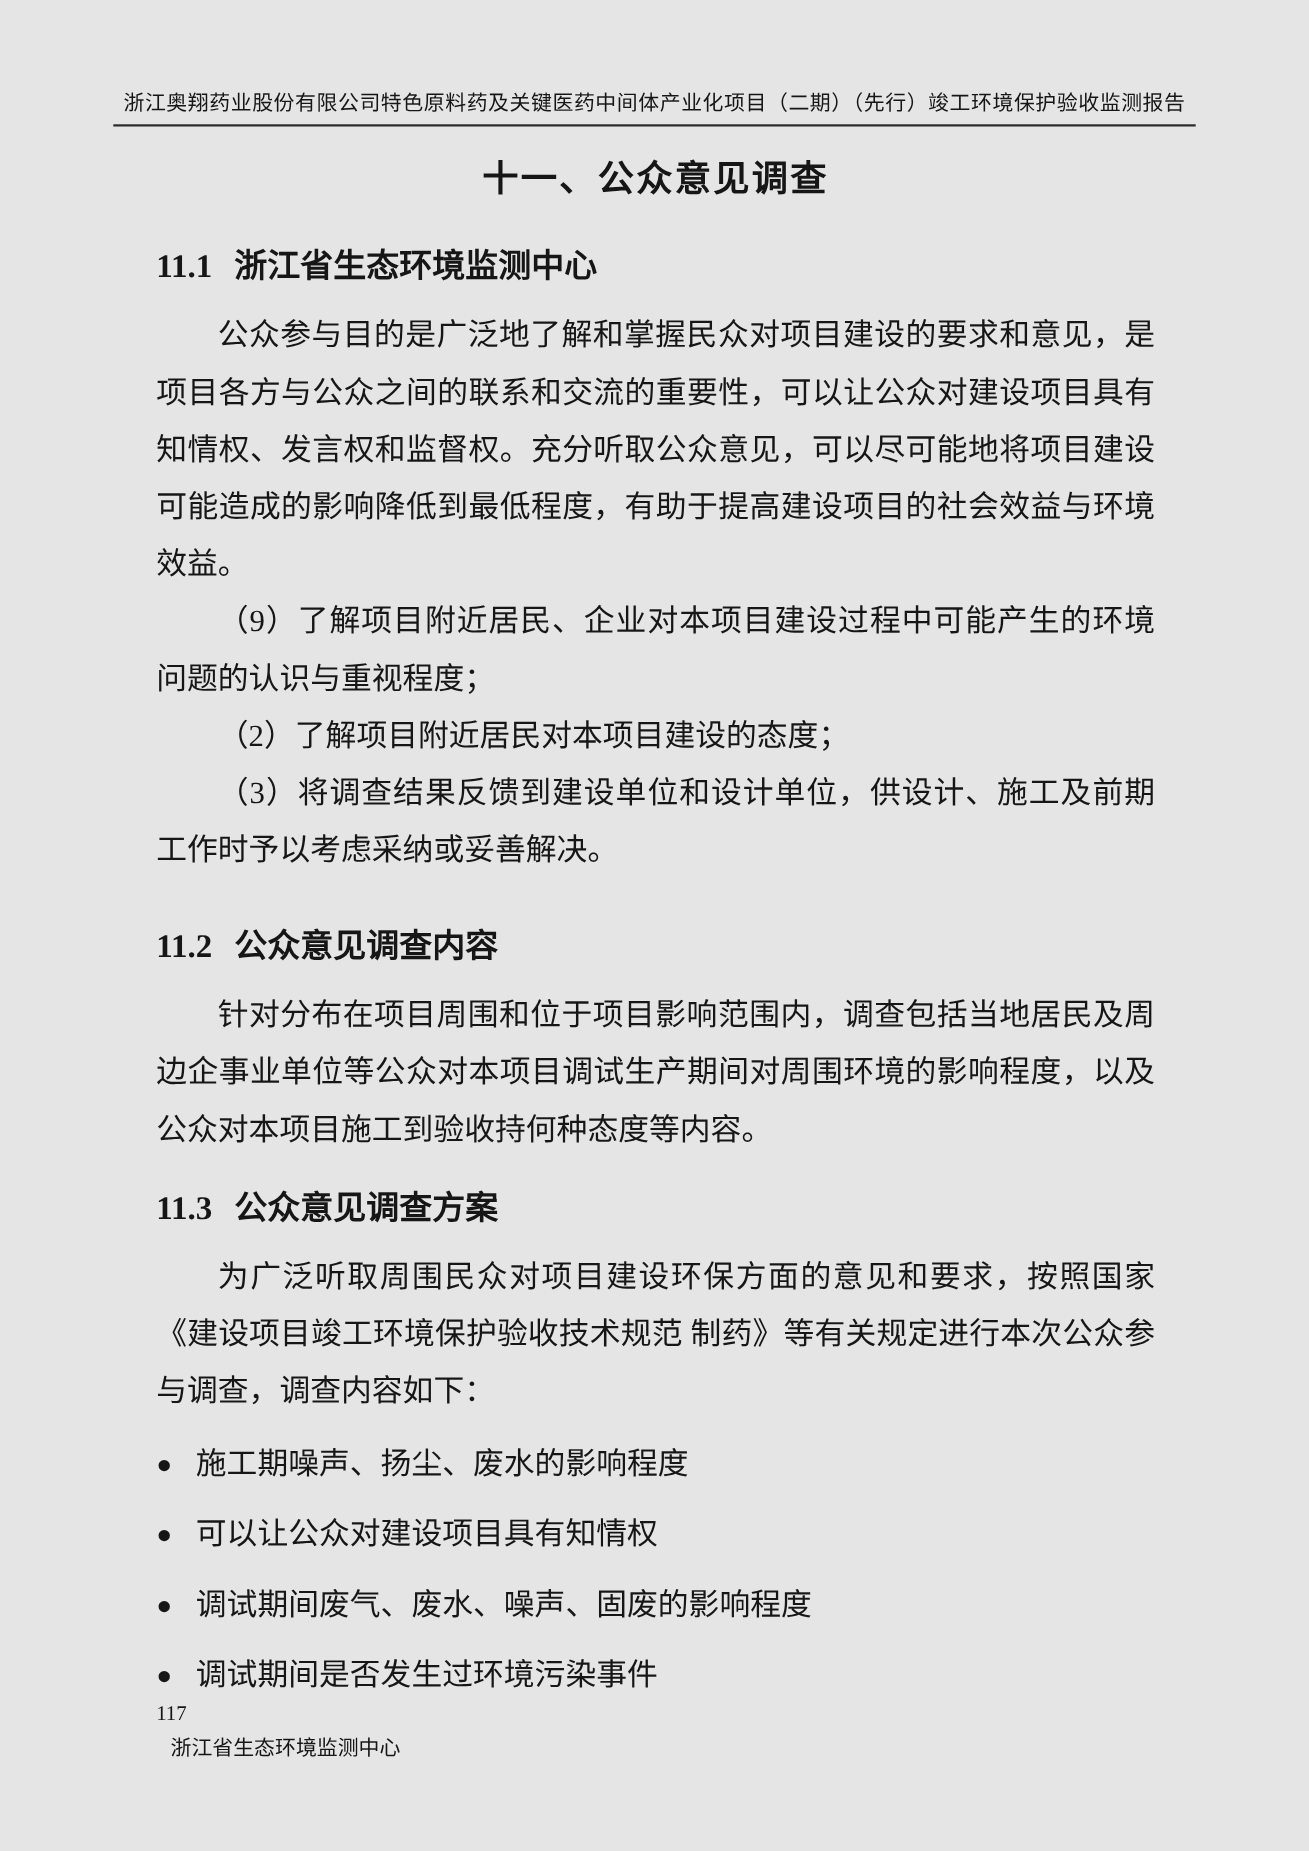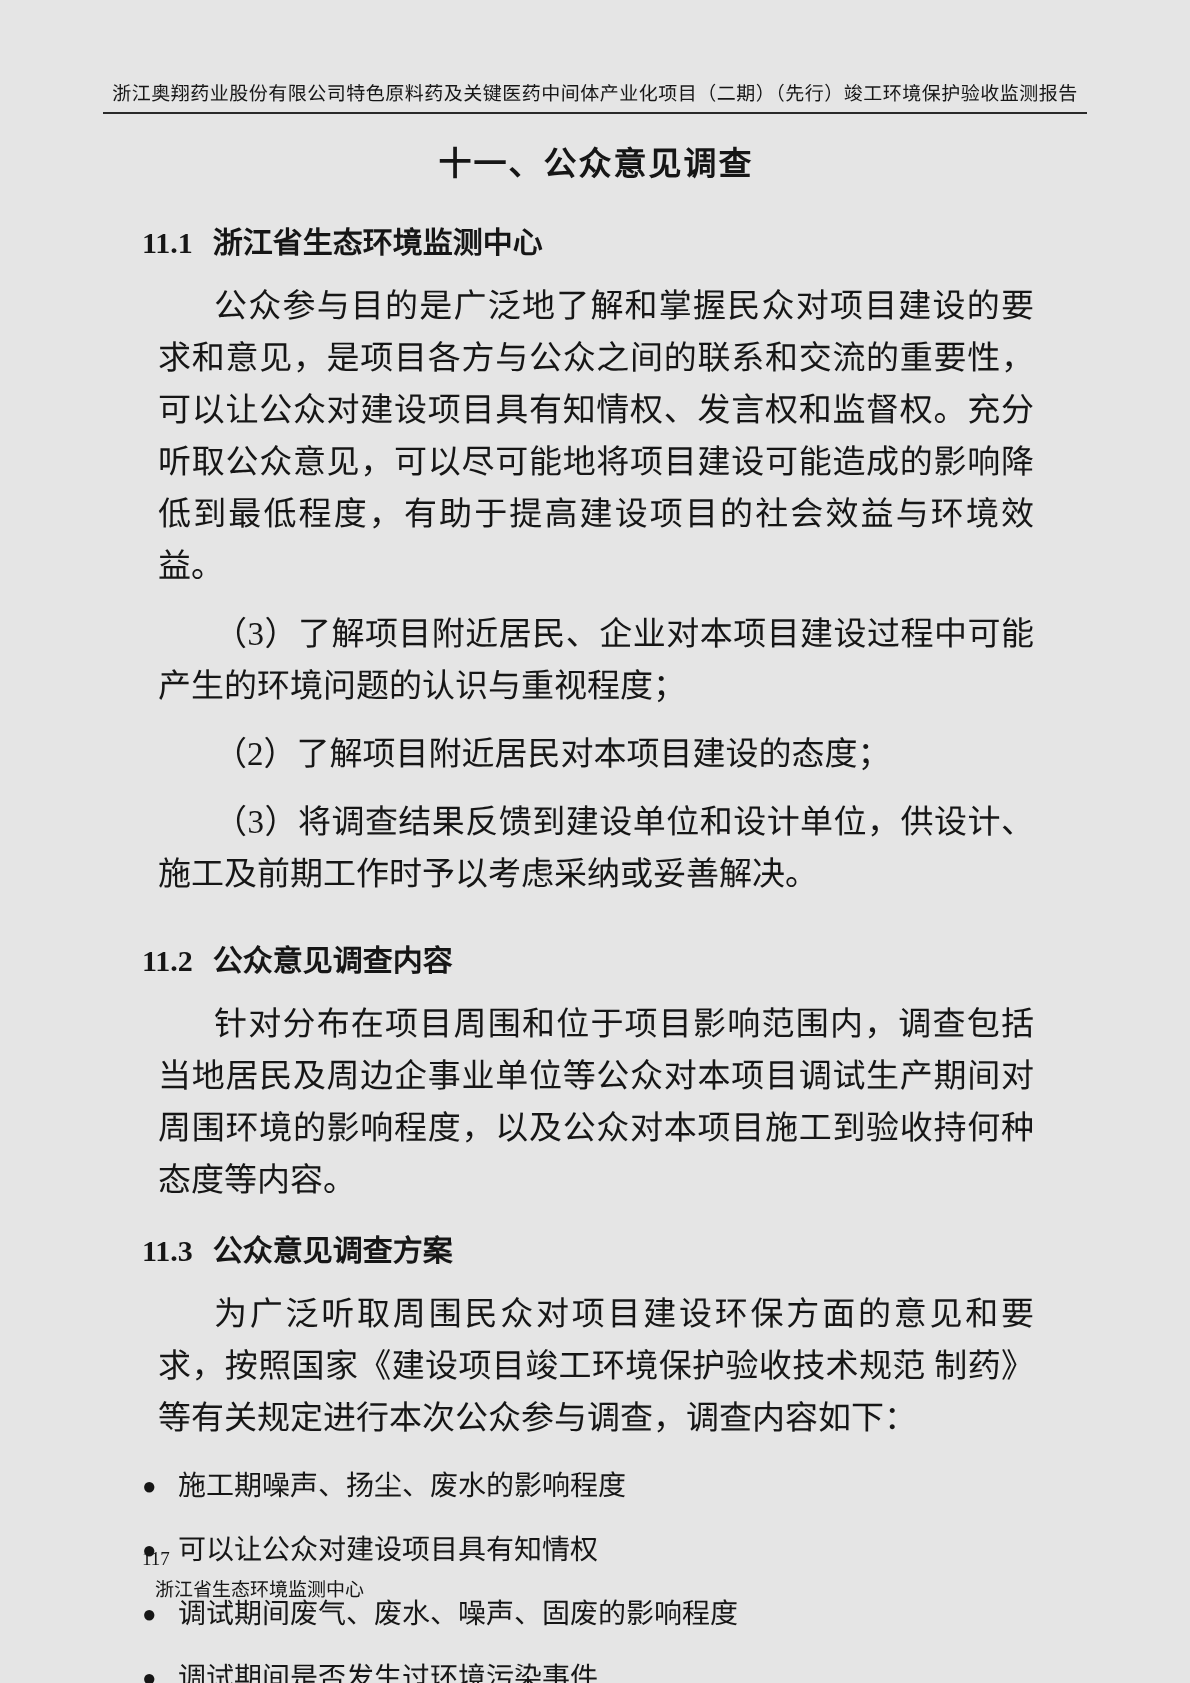--- a/index.html
+++ b/index.html
@@ -44,22 +44,22 @@
     font-size: 30px;
     line-height: 42px;
     font-weight: 700;
     margin: 0;
   }
   h2.h-1 { margin-top: 34px; }
   h2.h-2 { margin-top: 40px; }
   h2.h-3 { margin-top: 24px; }
   h2.sec .sec-num { margin-right: 20px; letter-spacing: 0; }
   p.body-para {
-    margin: 16px;
-    font-size: 33px;
+    margin: 0;
+    font-size: 28px;
     line-height: 52px;
     text-align: justify;
     text-indent: 56px;
   }
   p.first { margin-top: 16px; }
   .bullet-list { margin-top: 14px; }
   .bullet-item {
     display: flex;
     align-items: flex-start;
     font-size: 28px;
@@ -94,21 +94,21 @@
   </div>
 
   <div class="content">
 
     <h1 class="doc-title">十一、公众意见调查</h1>
 
     <h2 class="sec h-1">
       <span class="sec-num">11.1</span><span class="sec-title">浙江省生态环境监测中心</span>
     </h2>
     <p class="body-para first">公众参与目的是广泛地了解和掌握民众对项目建设的要求和意见，是项目各方与公众之间的联系和交流的重要性，可以让公众对建设项目具有知情权、发言权和监督权。充分听取公众意见，可以尽可能地将项目建设可能造成的影响降低到最低程度，有助于提高建设项目的社会效益与环境效益。</p>
-    <p class="body-para">（3）了解项目附近居民、企业对本项目建设过程中可能产生的环境问题的认识与重视程度；</p>
+    <p class="body-para">（9）了解项目附近居民、企业对本项目建设过程中可能产生的环境问题的认识与重视程度；</p>
     <p class="body-para">（2）了解项目附近居民对本项目建设的态度；</p>
     <p class="body-para">（3）将调查结果反馈到建设单位和设计单位，供设计、施工及前期工作时予以考虑采纳或妥善解决。</p>
 
     <h2 class="sec h-2">
       <span class="sec-num">11.2</span><span class="sec-title">公众意见调查内容</span>
     </h2>
     <p class="body-para first">针对分布在项目周围和位于项目影响范围内，调查包括当地居民及周边企事业单位等公众对本项目调试生产期间对周围环境的影响程度，以及公众对本项目施工到验收持何种态度等内容。</p>
 
     <h2 class="sec h-3">
       <span class="sec-num">11.3</span><span class="sec-title">公众意见调查方案</span>

